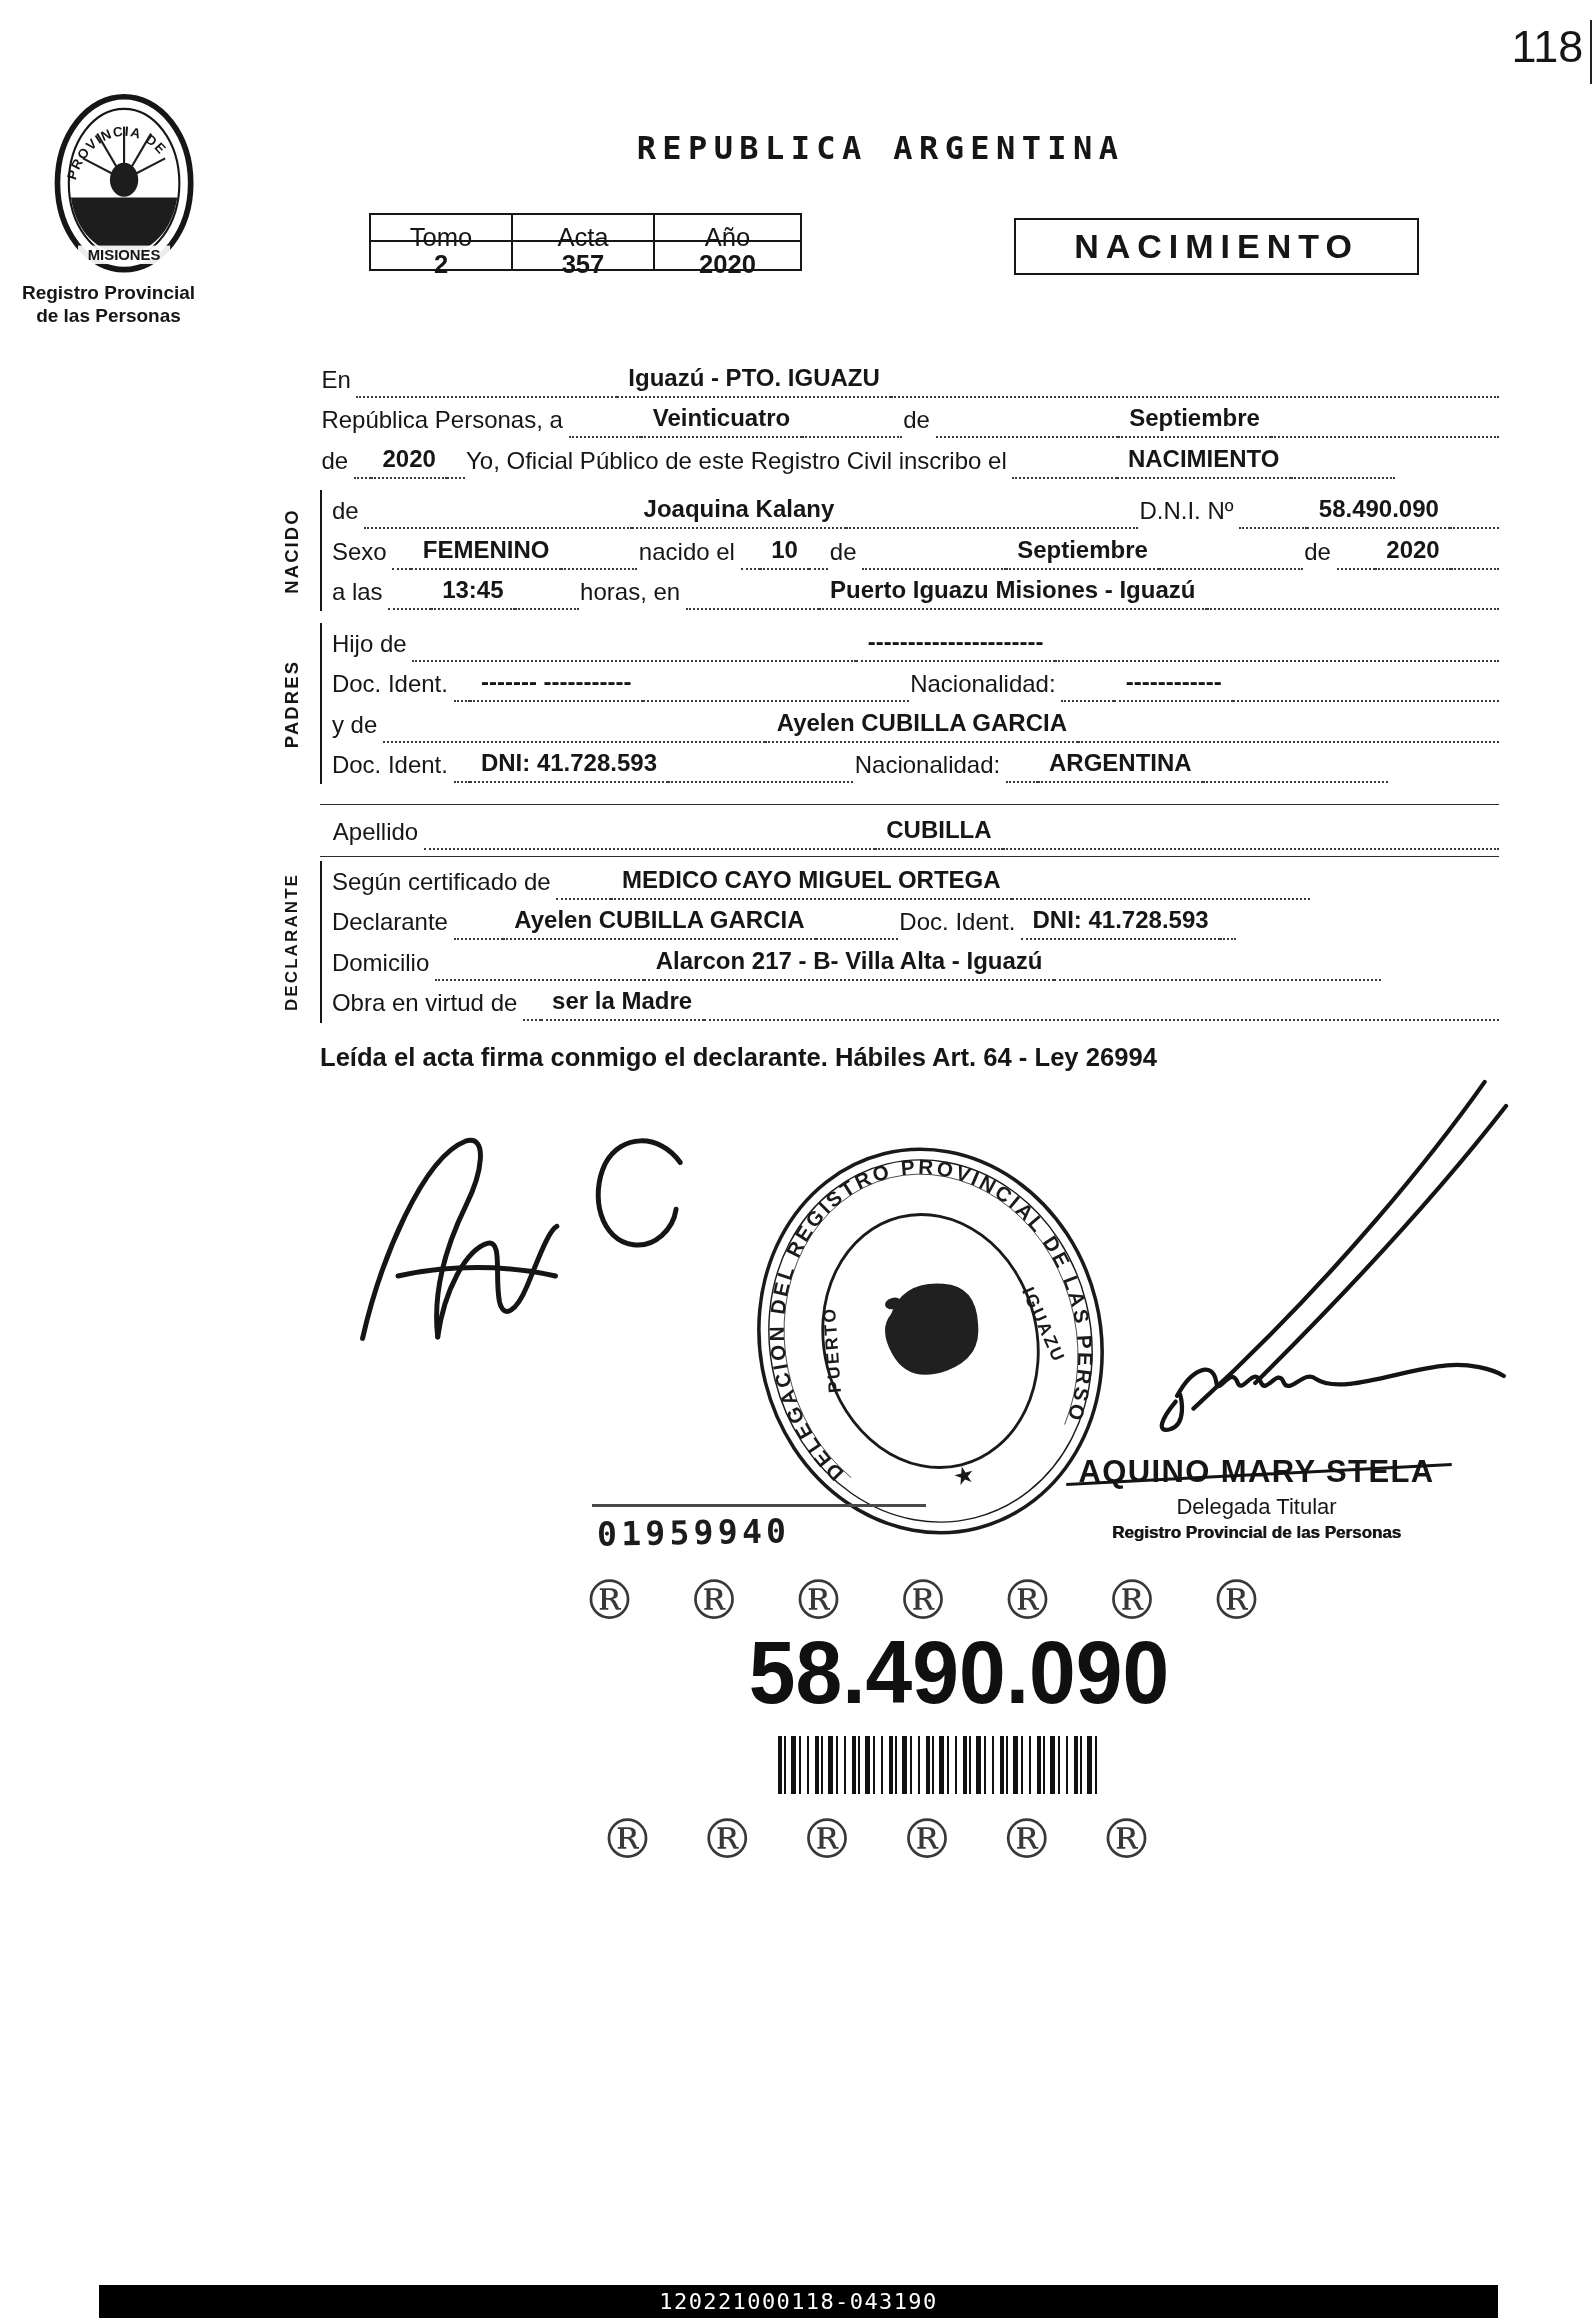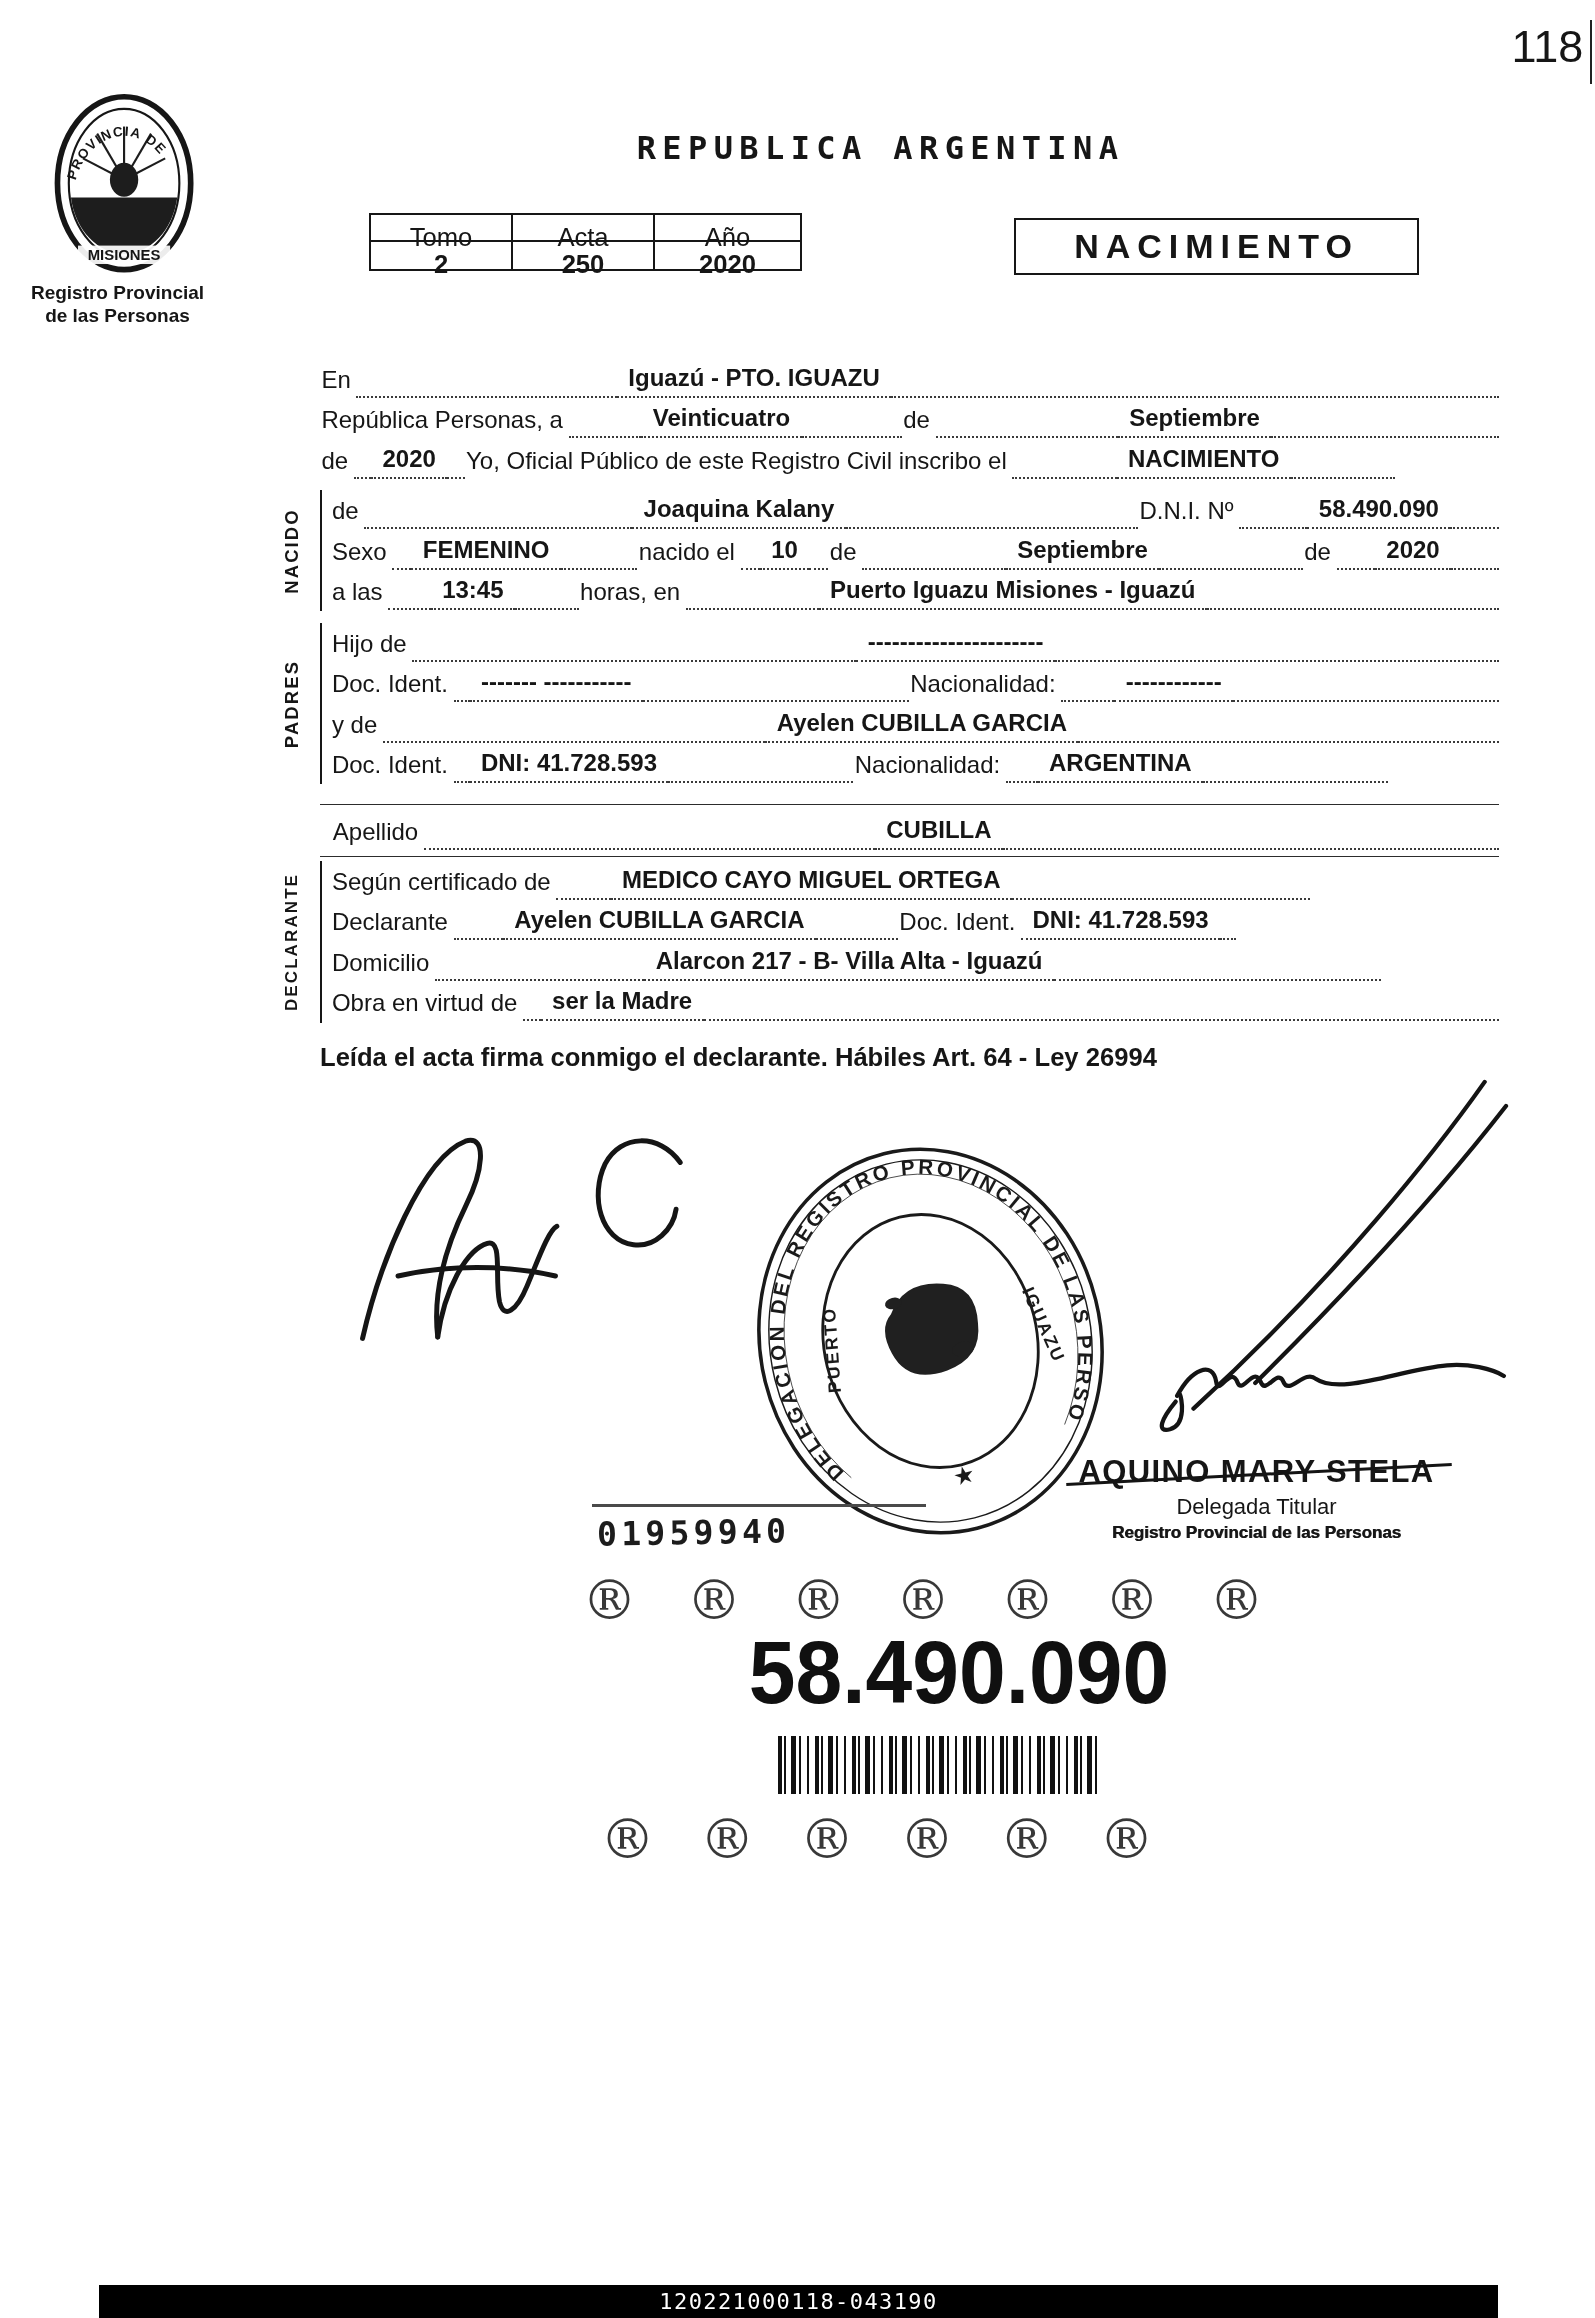--- a/index.html
+++ b/index.html
@@ -7,21 +7,21 @@
   .page {
     position:relative; width:1596px; height:2319px; background:#ffffff;
     font-family:"Liberation Sans", sans-serif; color:#161616; overflow:hidden;text-decoration:underline;
   }
   
   .pageno { position:absolute; top:21px; right:12.8px; font-size:45px; font-weight:normal; }
   .pageno-edge { position:absolute; top:20px; right:4.3px; width:2.1px; height:64px; background:#222; }
 
   
   .seal { position:absolute; top:91px; left:44px; }
-  .seal-caption { position:absolute; top:281px; left:11px; width:213px; text-align:center;
+  .seal-caption { position:absolute; top:281px; left:2px; width:213px; text-align:center;
     font-size:19px; font-weight:bold; line-height:23.4px; }
 
   
   .doc-title { position:absolute; top:129px; left:490px; width:781px; text-align:center;
     font-family:"DejaVu Sans Mono", monospace; font-weight:bold; font-size:32px; letter-spacing:6.4px; }
 
   
   .reg-table { position:absolute; top:213px; left:369px; width:433px; border:2.1px solid #161616;
     display:grid; grid-template-columns:142px 142px 145px; }
   .reg-table .cell { border-right:2.1px solid #161616; border-bottom:2.1px solid #161616;
@@ -125,21 +125,21 @@
     <div>de las Personas</div>
   </div>
 
   <div class="doc-title">REPUBLICA ARGENTINA</div>
 
   <div class="reg-table">
     <div class="cell">Tomo</div>
     <div class="cell">Acta</div>
     <div class="cell">Año</div>
     <div class="cell val last">2</div>
-    <div class="cell val last">250</div>
+    <div class="cell val last">357</div>
     <div class="cell val last">2020</div>
   </div>
 
   <div class="record-box">NACIMIENTO</div>
 
   <div class="form">
 
     <div class="intro">
       <div class="frow">
         <span class="lbl">En</span>

